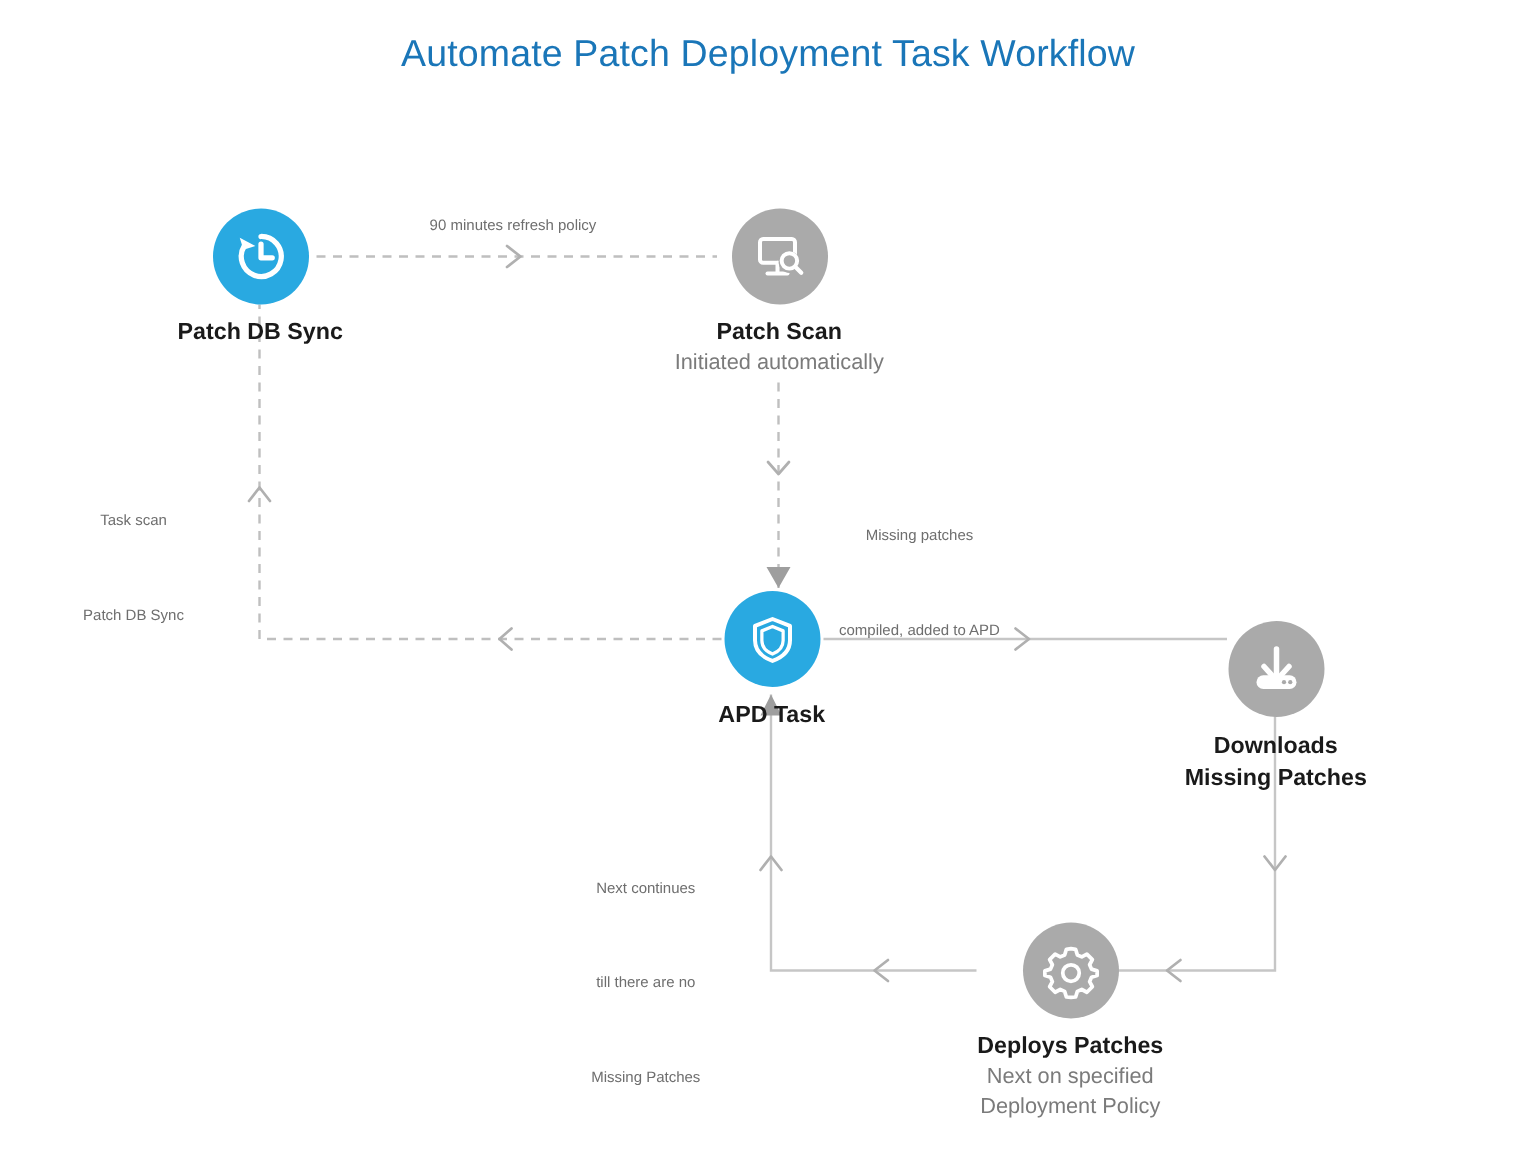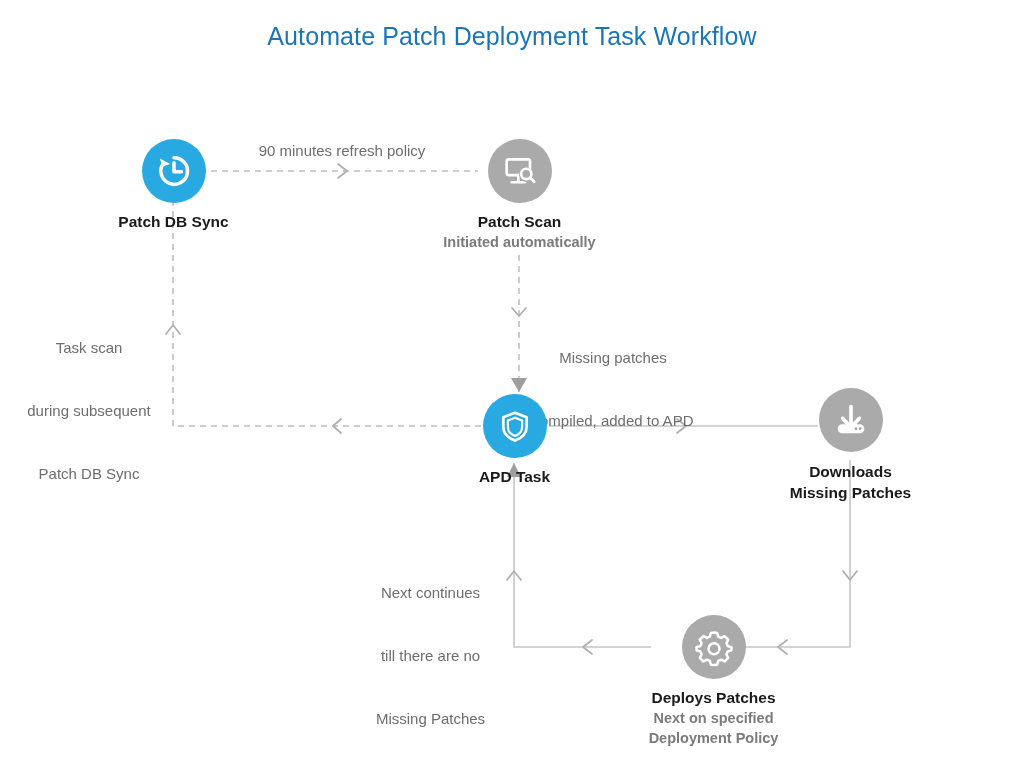--- a/index.html
+++ b/index.html
@@ -69,27 +69,27 @@
     font-size: 15.5px;
     font-weight: bold;
     color: #1a1a1a;
     line-height: 20px;
   }
   .node-title.two-line { line-height: 21px; }
   .node-sub {
     font-size: 14.5px;
     color: #7b7b7b;
     line-height: 20px;
-    font-weight: 700;
+    font-weight: 400;
   }
 
   
   .edge-label {
     position: absolute;
-    font-size: 15px;
+    font-size: 10px;
     color: #6e6e6e;
     line-height: 21px;
     white-space: pre;
   }
   .edge-label.c { text-align: center; }
 </style>
 </head>
 <body>
 
 <div id="canvas">
@@ -171,21 +171,21 @@
                  C16.5 38.8 10 33.5 10 25 L10 13.5 Z" fill="none" stroke="#ffffff" stroke-width="3.2" stroke-linejoin="round"></path>
         <path d="M24 14 L32.5 17.5 L32.5 25.2 C32.5 30.6 28.6 34.2 24 36
                  C19.4 34.2 15.5 30.6 15.5 25.2 L15.5 17.5 Z" fill="none" stroke="#ffffff" stroke-width="2.6" stroke-linejoin="round"></path>
       </svg>
     </div>
     <div class="node-labels">
       <div class="node-title">APD Task</div>
     </div>
   </div>
 
-  <div class="node" style="left:773px; top:388px; width:155px;">
+  <div class="node" style="left:773px; top:414px; width:155px;">
     <div class="node-circle gray">
       <svg width="40" height="40" viewBox="0 0 48 48">
         <path d="M24 8 L24 28" stroke="#ffffff" stroke-width="4.4" stroke-linecap="round"></path>
         <path d="M14 22 L24 33 L34 22" fill="none" stroke="#ffffff" stroke-width="4.4" stroke-linecap="round" stroke-linejoin="round"></path>
         <rect x="8" y="29" width="32" height="11" rx="5.5" fill="#ffffff"></rect>
         <circle cx="30" cy="34.5" r="1.7" fill="#aaaaaa"></circle>
         <circle cx="35" cy="34.5" r="1.7" fill="#aaaaaa"></circle>
       </svg>
     </div>
     <div class="node-labels">
@@ -216,21 +216,20 @@
 
   <div class="edge-label c" style="left:218px; top:140px; width:248px;">90 minutes refresh policy</div>
 
   <div class="edge-label c" style="left:508px; top:305px; width:210px;">
     <div>Missing patches</div>
     <div>compiled, added to APD</div>
   </div>
 
   <div class="edge-label c" style="left:8px; top:295px; width:162px;">
     <div>Task scan</div>
-    <div>during subsequent</div>
     <div>Patch DB Sync</div>
   </div>
 
   <div class="edge-label c" style="left:358px; top:540px; width:145px;">
     <div>Next continues</div>
     <div>till there are no</div>
     <div>Missing Patches</div>
   </div>
 
 </div>

